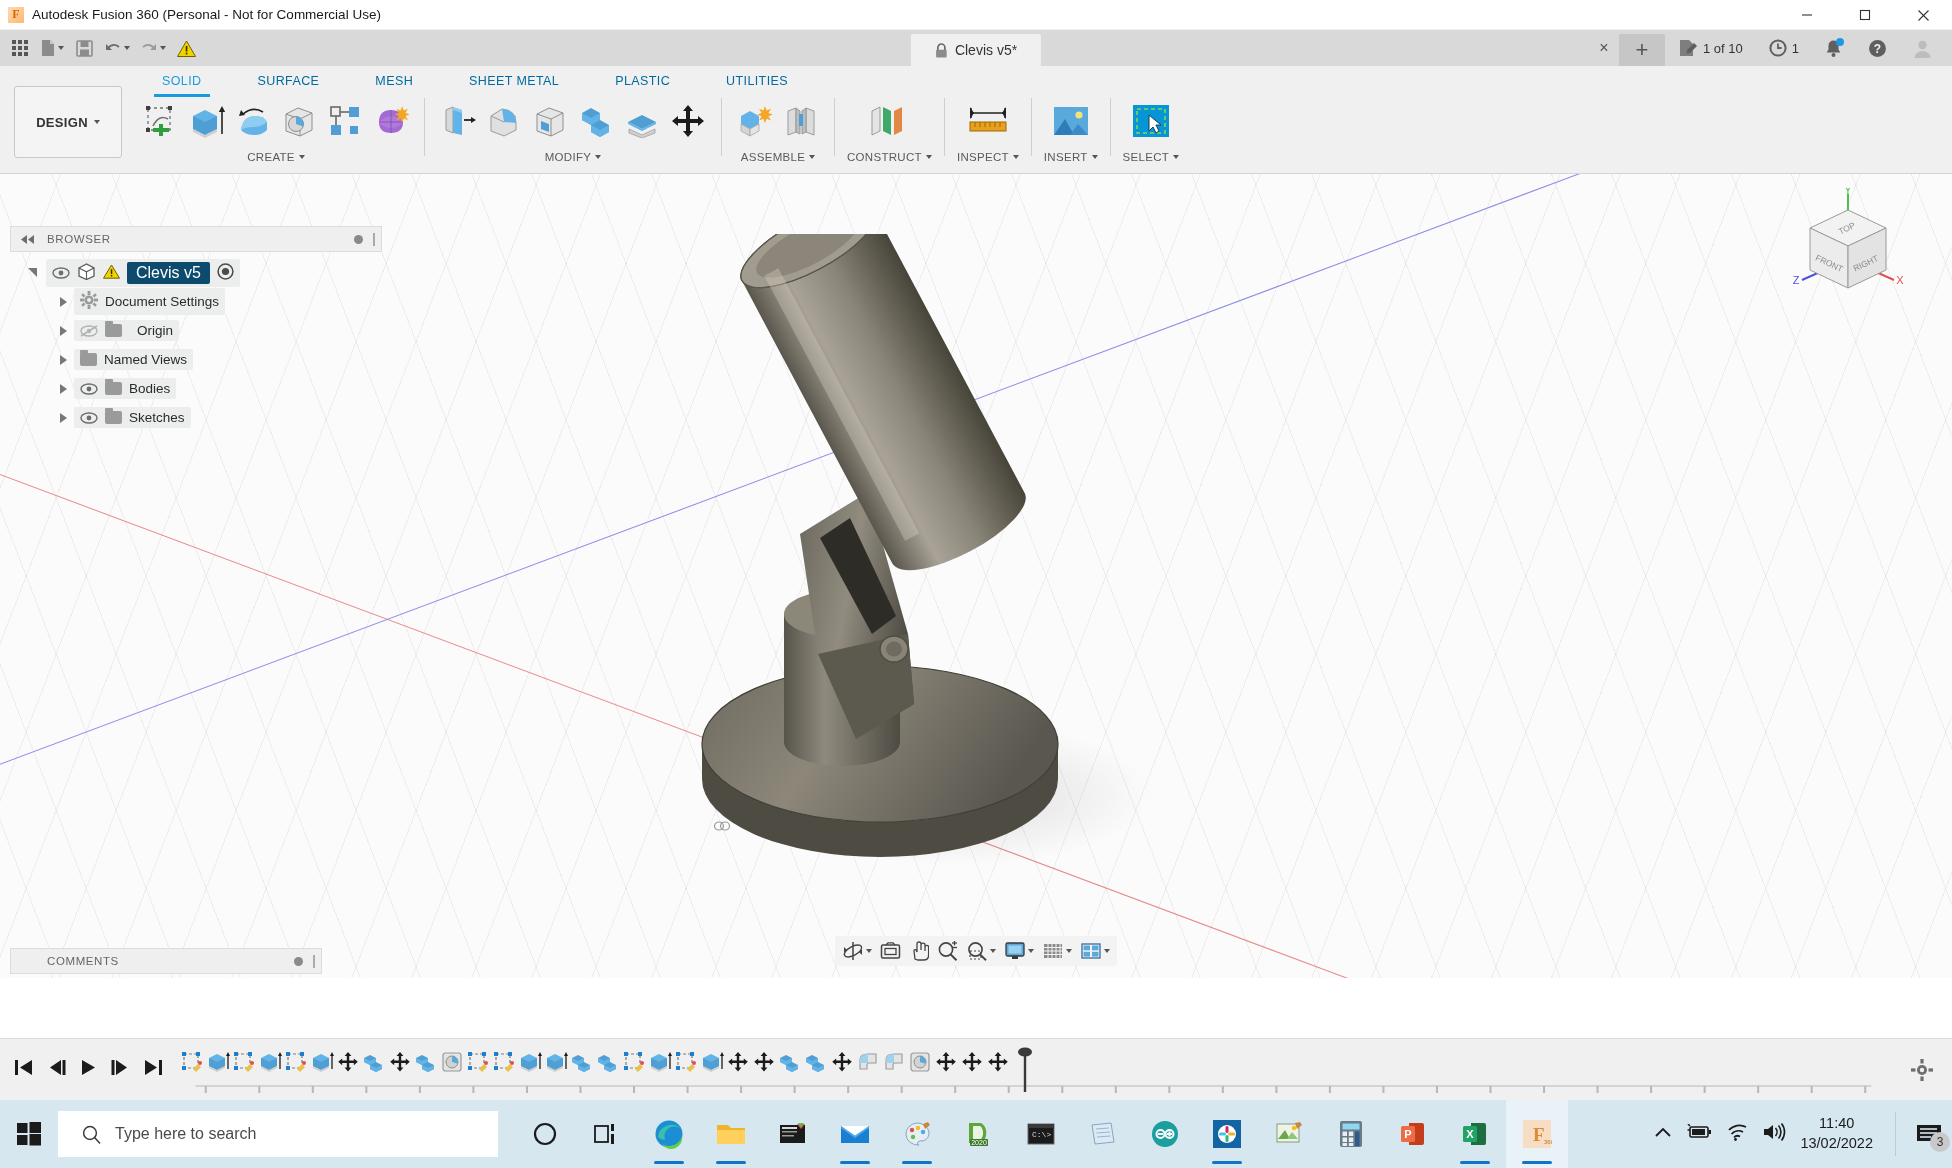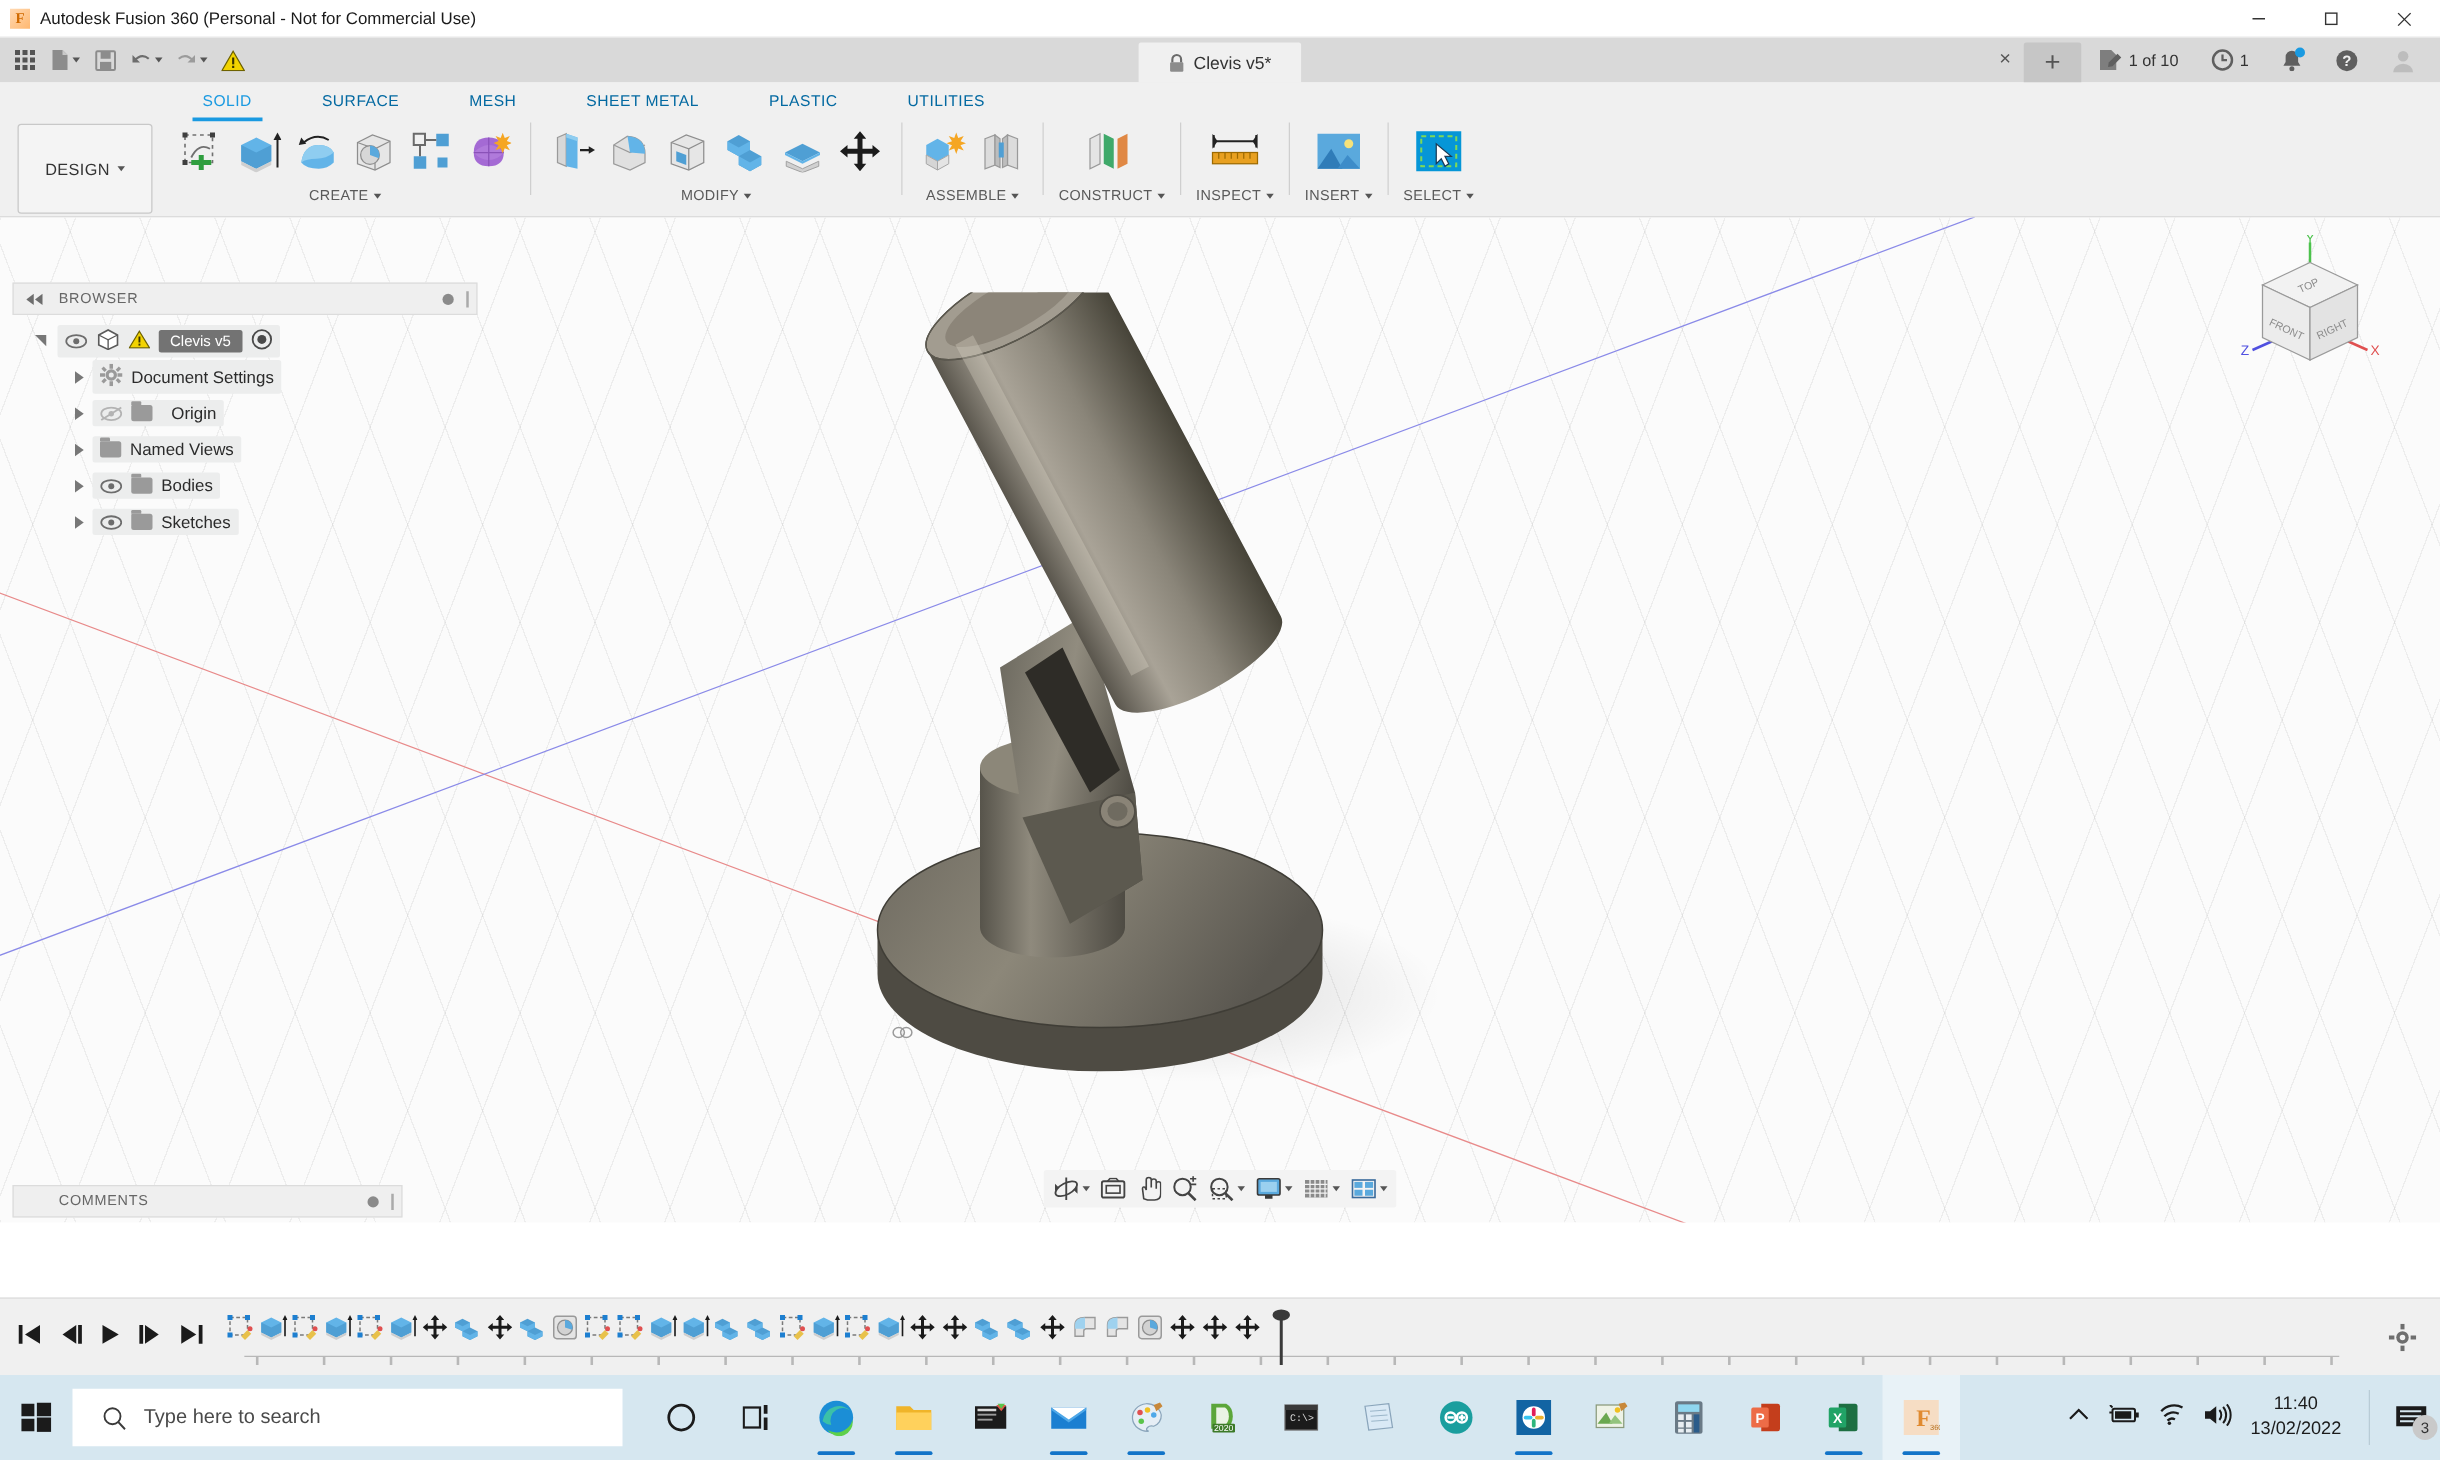--- a/index.html
+++ b/index.html
@@ -62,24 +62,24 @@
     width: 46px; height: 32px; margin-top:4px; background:#c6c6c6;
     display:flex;align-items:center;justify-content:center;
     color:#555; font-size:22px; font-weight:300; border-radius:2px 2px 0 0;
   }
   .tb-item { display:flex; align-items:center; gap:5px; padding:0 13px; height:36px; font-size:13px; color:#333; }
 
   
   .ribbon { height: 108px; background: #f0f0f0; display: flex; position: relative;
             border-bottom: 1px solid #d5d5d5; }
   .design-box {
-    width: 108px; height: 72px; margin: 33px 12px 0 14px;
+    width: 108px; height: 72px; margin: 20px 12px 0 14px;
     border: 1px solid #c8c8c8; background: #f4f4f4; border-radius: 3px;
     display: flex; align-items: center; justify-content: center; gap: 6px;
-    font-size: 13px; font-weight: normal; color: #333; letter-spacing: .3px;
+    font-size: 13px; font-weight: bold; color: #333; letter-spacing: .3px;
   }
   .tabs-area { flex: 1; position: relative; }
   .tabrow { display: flex; align-items: flex-end; height: 26px; padding-top: 6px; }
   .rtab {
     font-size: 12.5px; color: #0369a1; letter-spacing: .4px;
     padding: 0 0 4px 0; margin: 0 28px; position: relative; white-space: nowrap;
   }
   .rtab.active { color: #1a9ae1; }
   .rtab.active::after {
     content:''; position:absolute; left:-8px; right:-8px; bottom:-5px; height:3px; background:#1a9ae1;
@@ -114,21 +114,21 @@
   .browser-hdr .bar-r { position:absolute; right: 6px; width:2px;height:13px;background:#aaa; }
   .tree { padding-top: 6px; }
   .trow { display:flex; align-items:center; height: 29px; gap: 7px; font-size: 13.5px; color:#2b2b2b; }
   .trow .chip { background:#eceded; padding: 3px 6px; display:flex; align-items:center; gap:7px; border-radius:2px; }
   .tri { width:0;height:0;border-top:5px solid transparent;border-bottom:5px solid transparent;border-left:7px solid transparent; }
   .tri-r { border-left-color:#777; }
   .tri-d { width:0;height:0;border-left:9px solid transparent;border-top:9px solid #777; transform: rotate(0deg); }
   .eye { color:#6d6d6d; display:flex; }
   .folder { width:17px;height:13px;background:#9a9a9a;border-radius:1px 2px 2px 2px; position:relative; }
   .folder::before { content:''; position:absolute; top:-3px; left:0; width:8px; height:3px; background:#9a9a9a; border-radius:1px 1px 0 0;}
-  .name-sel { background:#737373; color:#fff; padding: 2px 9px; border-radius:2px; font-size:12px; }
+  .name-sel { background:#0c4a6e; color:#fff; padding: 2px 9px; border-radius:2px; font-size:16px; }
 
   .origin-marker { position:absolute; left:713px; top:645px; width:18px; height:14px; }
 
   
   .comments {
     position:absolute; left:10px; bottom:4px; width:312px; height:26px;
     background:#efefef; border:1px solid #dcdcdc; display:flex; align-items:center;
     padding-left:36px; font-size:11.5px; letter-spacing:.6px; color:#666;
   }
   .comments .dot-r { position:absolute; right:18px; width:9px;height:9px;border-radius:50%;background:#8a8a8a; }

